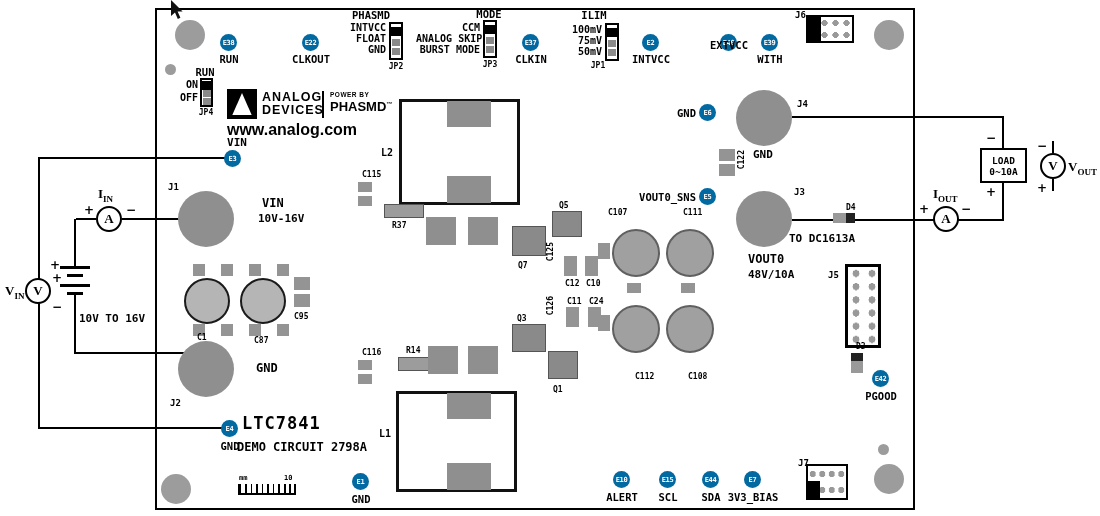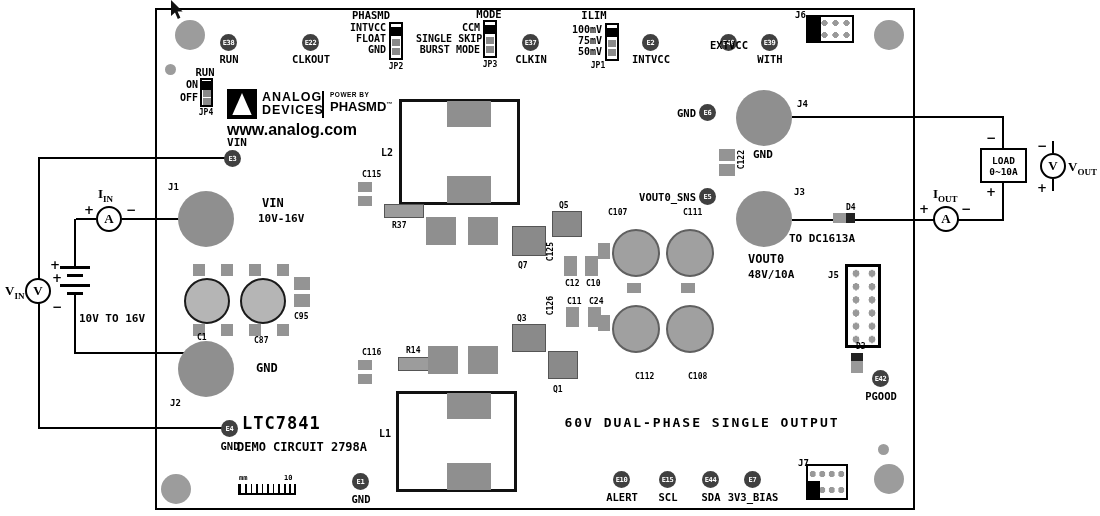--- a/index.html
+++ b/index.html
@@ -9,21 +9,21 @@
 .abs{position:absolute}
 .board{position:absolute;border:2px solid #000;background:#fff}
 .hole{position:absolute;background:#9c9c9c;border-radius:50%}
 .dotm{position:absolute;background:#9c9c9c;border-radius:50%;width:11px;height:11px}
 .bigc{position:absolute;background:#8f8f8f;border-radius:50%;width:56px;height:56px}
 .ecap{position:absolute;background:#b5b5b5;border:2px solid #1a1a1a;border-radius:50%;width:46px;height:46px}
 .ocap{position:absolute;background:#a0a0a0;border:2px solid #606060;border-radius:50%;width:48px;height:48px}
 .pad{position:absolute;background:#949494;display:block}
 .comp{position:absolute;background:#9c9c9c;border:1px solid #555}
 .ind{position:absolute;border:3px solid #111;background:#fff}
-.tpc{position:absolute;width:17px;height:17px;border-radius:50%;background:#404040;color:#fff;
+.tpc{position:absolute;width:17px;height:17px;border-radius:50%;background:#0369a1;color:#fff;
   display:flex;align-items:center;justify-content:center;font-size:7px;font-weight:bold;letter-spacing:-.3px}
 .lbl{position:absolute;font-weight:bold;white-space:nowrap}
 .ctr{transform:translateX(-50%)}
 .rt{transform:translateX(-100%)}
 .vert{writing-mode:vertical-rl;transform:rotate(180deg)}
 .s7{font-size:7px}.s8{font-size:8px}.s9{font-size:9px}.s10{font-size:10px}
 .s105{font-size:10.5px}.s11{font-size:11px}.s12{font-size:12px}
 .wire{position:absolute;background:#000}
 .meter{position:absolute;width:26px;height:26px;border-radius:50%;border:2px solid #000;background:#fff;
   display:flex;align-items:center;justify-content:center;font:bold 13px "Liberation Serif",serif}
@@ -129,21 +129,21 @@
   <div class="hdr" style="left:389px;top:22px;width:14px;height:38px">
       <i class="shunt"></i>
       <i></i>
       <i></i>
     </div>
   <div class="lbl s8 ctr" style="left:396px;top:62px">JP2</div>
 
   <div class="lbl s105 ctr" style="left:489px;top:8px">MODE</div>
   <div class="opts" style="left:416px;top:22px;width:64px">
     <div>CCM</div>
-    <div>SINGLE SKIP</div>
+    <div>ANALOG SKIP</div>
     <div>BURST MODE</div>
   </div>
   <div class="hdr" style="left:483px;top:20px;width:14px;height:38px">
       <i class="shunt"></i>
       <i></i>
       <i></i>
     </div>
   <div class="lbl s8 ctr" style="left:490px;top:60px">JP3</div>
 
   <div class="tpc" style="left:522px;top:34px">E37</div>
@@ -315,21 +315,20 @@
   <div class="lbl s8" style="left:846px;top:203px">D4</div>
   <div class="abs" style="left:833px;top:213px;width:22px;height:10px;background:linear-gradient(90deg,#999 0 60%,#222 60%)"></div>
   <div class="lbl s11 ctr" style="left:822px;top:232px">TO DC1613A</div>
   <div class="lbl s9" style="left:828px;top:270px">J5</div>
   <div class="dots" style="left:845px;top:264px;width:36px;height:84px;border-width:3px;background-image:radial-gradient(circle at 8px 6.5px,#999 3.4px,transparent 3.6px);background-size:16px 13.2px"></div>
   <div class="lbl s8" style="left:856px;top:342px">D3</div>
   <div class="abs" style="left:851px;top:353px;width:12px;height:20px;background:linear-gradient(#222 0 40%,#999 40%)"></div>
   <div class="tpc" style="left:872px;top:370px">E42</div>
   <div class="lbl s105 ctr" style="left:881px;top:390px">PGOOD</div>
 
-  <div class="lbl ctr" style="left:702px;top:415px;font-size:13px;letter-spacing:2px">60V DUAL-PHASE SINGLE OUTPUT</div>
 
   <div class="tpc" style="left:613px;top:471px">E10</div>
   <div class="lbl s105 ctr" style="left:622px;top:491px">ALERT</div>
   <div class="tpc" style="left:659px;top:471px">E15</div>
   <div class="lbl s105 ctr" style="left:668px;top:491px">SCL</div>
   <div class="tpc" style="left:702px;top:471px">E44</div>
   <div class="lbl s105 ctr" style="left:711px;top:491px">SDA</div>
   <div class="tpc" style="left:744px;top:471px">E7</div>
   <div class="lbl s105 ctr" style="left:753px;top:491px">3V3_BIAS</div>
 

